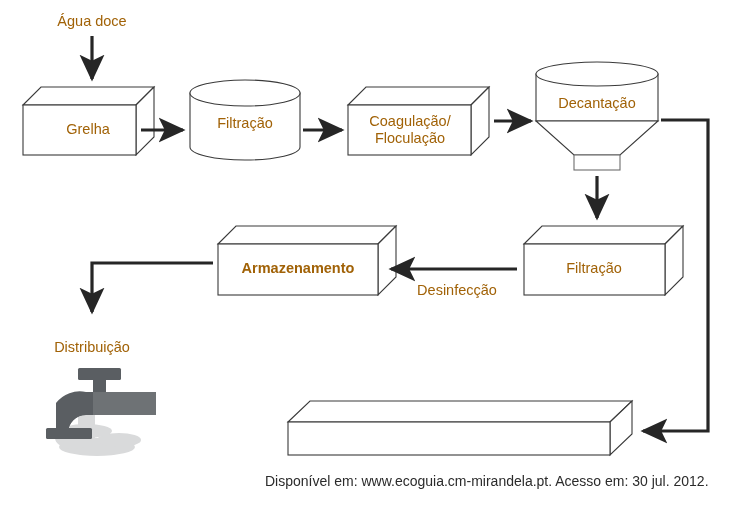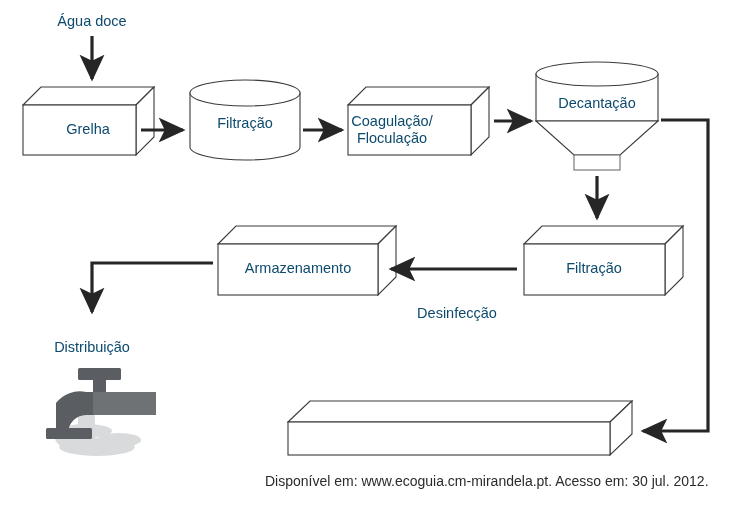--- a/index.html
+++ b/index.html
@@ -24,21 +24,21 @@
     left: 0;
     top: 0;
     width: 756px;
     height: 506px;
   }
   .node-label,
   .free-label,
   .caption-text {
     position: absolute;
     font-family: "Liberation Sans", sans-serif;
-    color: #0c4a6e;
+    color: #a16207;
     white-space: pre;
     line-height: 1.18;
     text-align: center;
     pointer-events: none;
   }
   .node-label {
     font-size: 14.5px;
   }
   .free-label {
     font-size: 14.5px;
@@ -159,31 +159,31 @@
       <path d="M56,403 A30,30 0 0 1 86,392 L86,415 A18,18 0 0 0 68,433 L56,433 Z" fill="#5a5e62"></path>
 
       <rect x="46" y="428" width="46" height="11" rx="1.5" fill="#5a5e62"></rect>
     </g>
   </svg>
 
   <div class="node-label lbl-center" style="left:88px; top:130px;">Grelha</div>
 
   <div class="node-label lbl-center" style="left:245px; top:124px;">Filtração</div>
 
-  <div class="node-label lbl-center" style="left:392px; top:130px;">Coagulação/
+  <div class="node-label lbl-center" style="left:410px; top:130px;">Coagulação/
 Floculação</div>
 
   <div class="node-label lbl-center" style="left:597px; top:104px;">Decantação</div>
 
   <div class="node-label lbl-center" style="left:594px; top:269px;">Filtração</div>
 
-  <div class="node-label lbl-center" style="left:298px; top:269px;">Armazenamento</div>
+  <div class="node-label lbl-center" style="left:298px; top:269px;font-weight:bold;">Armazenamento</div>
 
 
   <div class="free-label lbl-center" style="left:92px; top:22px;">Água doce</div>
 
-  <div class="free-label lbl-center" style="left:457px; top:291px;margin-top:23px;">Desinfecção</div>
+  <div class="free-label lbl-center" style="left:457px; top:291px;">Desinfecção</div>
 
   <div class="free-label lbl-center" style="left:92px; top:348px;text-align:center;">Distribuição</div>
 
   <div class="caption-text" style="left:265px; top:473px;">Disponível em: www.ecoguia.cm-mirandela.pt. Acesso em: 30 jul. 2012.</div>
 
 </div>
 
 </body></html>

